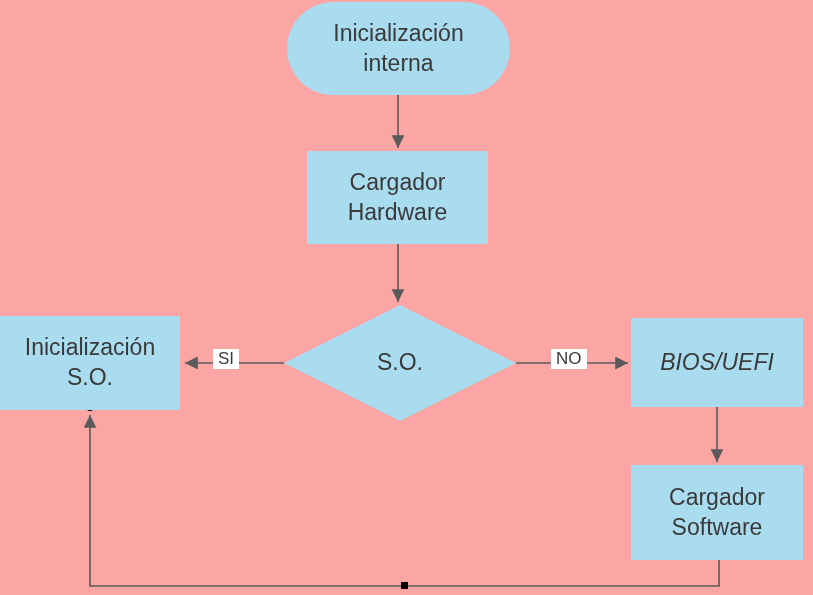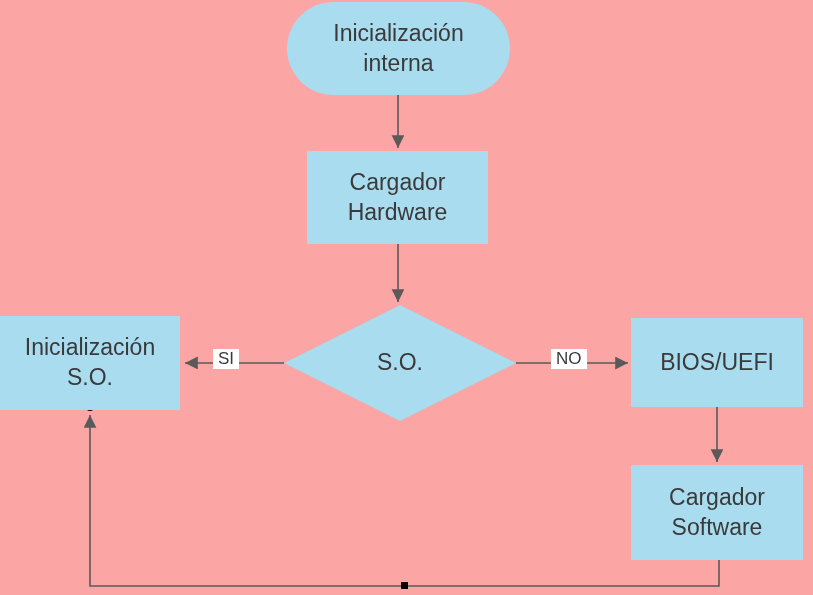--- a/index.html
+++ b/index.html
@@ -34,21 +34,21 @@
     color: var(--text, #3a3a3a);
     font-size: 23px;
     line-height: 1.3;
   }
   .node-label { white-space: pre-line; }
   .stadium       { left: 287px; top: 2px;   width: 223px; height: 93px; border-radius: 47px; }
   .rect-hardware { left: 307px; top: 151px; width: 181px; height: 93px; }
   .diamond       { left: 284px; top: 305px; width: 232px; height: 116px;
                    clip-path: polygon(50% 0, 100% 50%, 50% 100%, 0 50%); }
   .rect-init-so  { left: 0px;   top: 316px; width: 180px; height: 94px; }
-  .rect-bios     { left: 631px; top: 318px; width: 172px; height: 89px; }
+  .rect-bios     { left: 631px; top: 318px; width: 172px; height: 89px; font-style: italic; }
   .rect-software { left: 631px; top: 465px; width: 172px; height: 95px; }
   .edge-label {
     position: absolute;
     background: #ffffff;
     padding: 0 5px;
     font-size: 17px;
     color: var(--text, #3a3a3a);
   }
   .label-si { left: 213px; top: 349px; }
   .label-no { left: 551px; top: 349px; text-align: center; }

